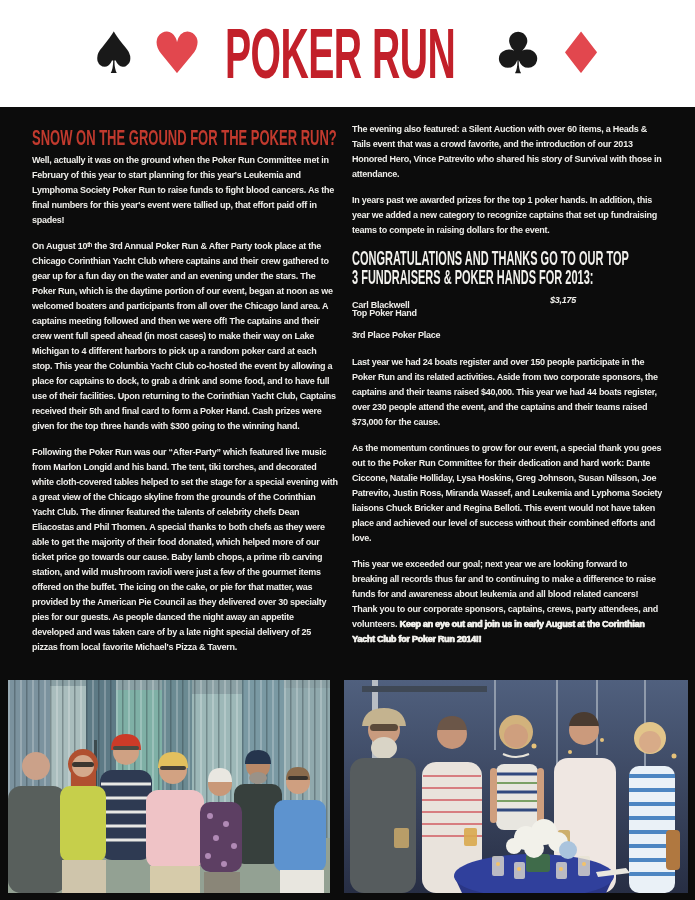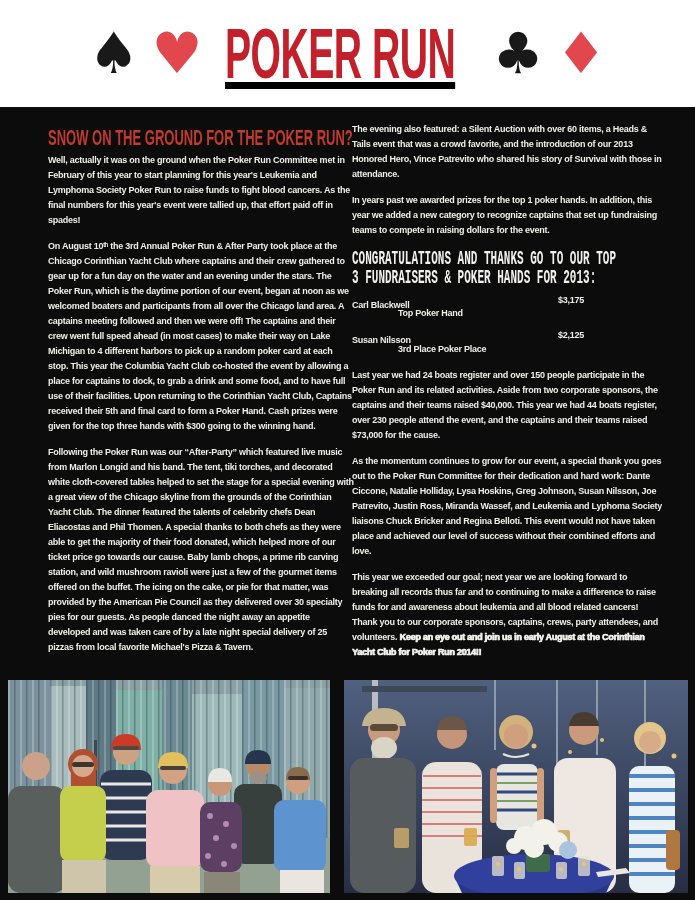--- a/index.html
+++ b/index.html
@@ -4,41 +4,41 @@
 <style>
   html,body{margin:0;padding:0;}
   body{width:695px;height:900px;background:#0c0c0c;font-family:"Liberation Sans","DejaVu Sans",sans-serif;overflow:hidden;}
   .page{position:relative;width:695px;height:900px;background:#0c0c0c;}
 
   
   .masthead{position:absolute;top:0;left:0;width:695px;height:107px;background:#ffffff;display:flex;align-items:center;justify-content:center;}
   .suit{font-family:"DejaVu Sans",sans-serif;font-size:57px;line-height:1;margin:0 6px;}
   .suit.black{color:#191919;}
   .suit.red{color:#e2474e;}
-  .title-wrap{width:246px;height:70px;margin:0 16px;display:flex;align-items:center;overflow:visible;text-decoration:underline;}
+  .title-wrap{width:246px;height:70px;margin:0 16px;display:flex;align-items:center;overflow:visible;}
   .title-inner{display:inline-block;white-space:nowrap;font-size:70px;font-weight:bold;line-height:1;color:#c2202a;transform:scale(0.56,1.0);transform-origin:0 50%;letter-spacing:-1px;}
 
   
   .col{position:absolute;top:122px;height:558px;overflow:hidden;}
-  .col-left{left:48px;width:306px;}
+  .col-left{left:32px;width:306px;}
   .col-right{left:352px;width:310px;}
   .heading-red{margin:0 0 9px 0;height:22px;}
   .heading-red .hline{display:inline-block;white-space:nowrap;font-size:20px;font-weight:bold;color:#c23a2e;transform:scale(0.65,1.12);transform-origin:0 50%;line-height:22px;}
-  .heading-white{margin:4px 0 7px 0;font-family:Liberation Mono, monospace;}
+  .heading-white{margin:4px 0 7px 0;}
   .heading-white .hline{display:block;white-space:nowrap;font-size:20px;font-weight:bold;color:#f2f1ed;transform:scale(0.55,1.05);transform-origin:0 50%;line-height:19px;}
   p.body{margin:0 0 11px 0;color:#efeeea;font-size:9px;font-weight:bold;line-height:15px;letter-spacing:-0.25px;}
   .xbold{-webkit-text-stroke:0.5px #efeeea;text-shadow:0.4px 0 0 #efeeea;}
 
   
   .fund-list{margin:2px 0 12px 0;}
   .fund-entry{margin-bottom:9px;}
   .fund-line1{position:relative;height:13.2px;}
   .fund-name,.fund-amount,.fund-place{color:#efeeea;font-size:9px;font-weight:bold;line-height:13.2px;letter-spacing:-0.25px;}
-  .fund-amount{position:absolute;left:206px;top:0;}
-  .fund-place{display:block;margin-left:46px;}
+  .fund-amount{position:absolute;left:198px;top:0;font-style:italic;}
+  .fund-place{display:block;}
 
   
   .photos{position:absolute;top:680px;left:8px;width:680px;height:213px;display:flex;gap:14px;}
   .photo{display:block;background:#222;}
 </style>
 </head>
 <body>
 
 <div class="page">
 
@@ -70,24 +70,20 @@
     </h2>
     <div class="fund-list">
       <div class="fund-entry">
         <div class="fund-line1">
           <span class="fund-name">Carl Blackwell</span>
           <span class="fund-amount">$3,175</span>
         </div>
         <span class="fund-place">Top Poker Hand</span>
       </div>
       <div class="fund-entry">
-        <div class="fund-line1">
-          <span class="fund-name">Susan Nilsson</span>
-          <span class="fund-amount">$2,125</span>
-        </div>
         <span class="fund-place">3rd Place Poker Place</span>
       </div>
     </div>
     <p class="body">Last year we had 24 boats register and over 150 people participate in the Poker Run and its related activities.  Aside from two corporate sponsors, the captains and their teams raised $40,000.  This year we had 44 boats register, over 230 people attend the event, and the captains and their teams raised $73,000 for the cause.</p>
     <p class="body">As the momentum continues to grow for our event, a special thank you goes out to the Poker Run Committee for their dedication and hard work: Dante Ciccone, Natalie Holliday, Lysa Hoskins, Greg Johnson, Susan Nilsson, Joe Patrevito, Justin Ross, Miranda Wassef, and Leukemia and Lyphoma Society liaisons Chuck Bricker and Regina Belloti.  This event would not have taken place and achieved our level of success without their combined efforts and love.</p>
     <p class="body"><span>This year we exceeded our goal; next year we are looking forward to breaking all records thus far and to continuing to make a difference to raise funds for and awareness about leukemia and all blood related cancers!  Thank you to our corporate sponsors, captains, crews, party attendees, and volunteers. </span> <span class="xbold">Keep an eye out and join us in early August at the Corinthian Yacht Club for Poker Run 2014!!</span></p>
   </section>
 
   <div class="photos">
 

